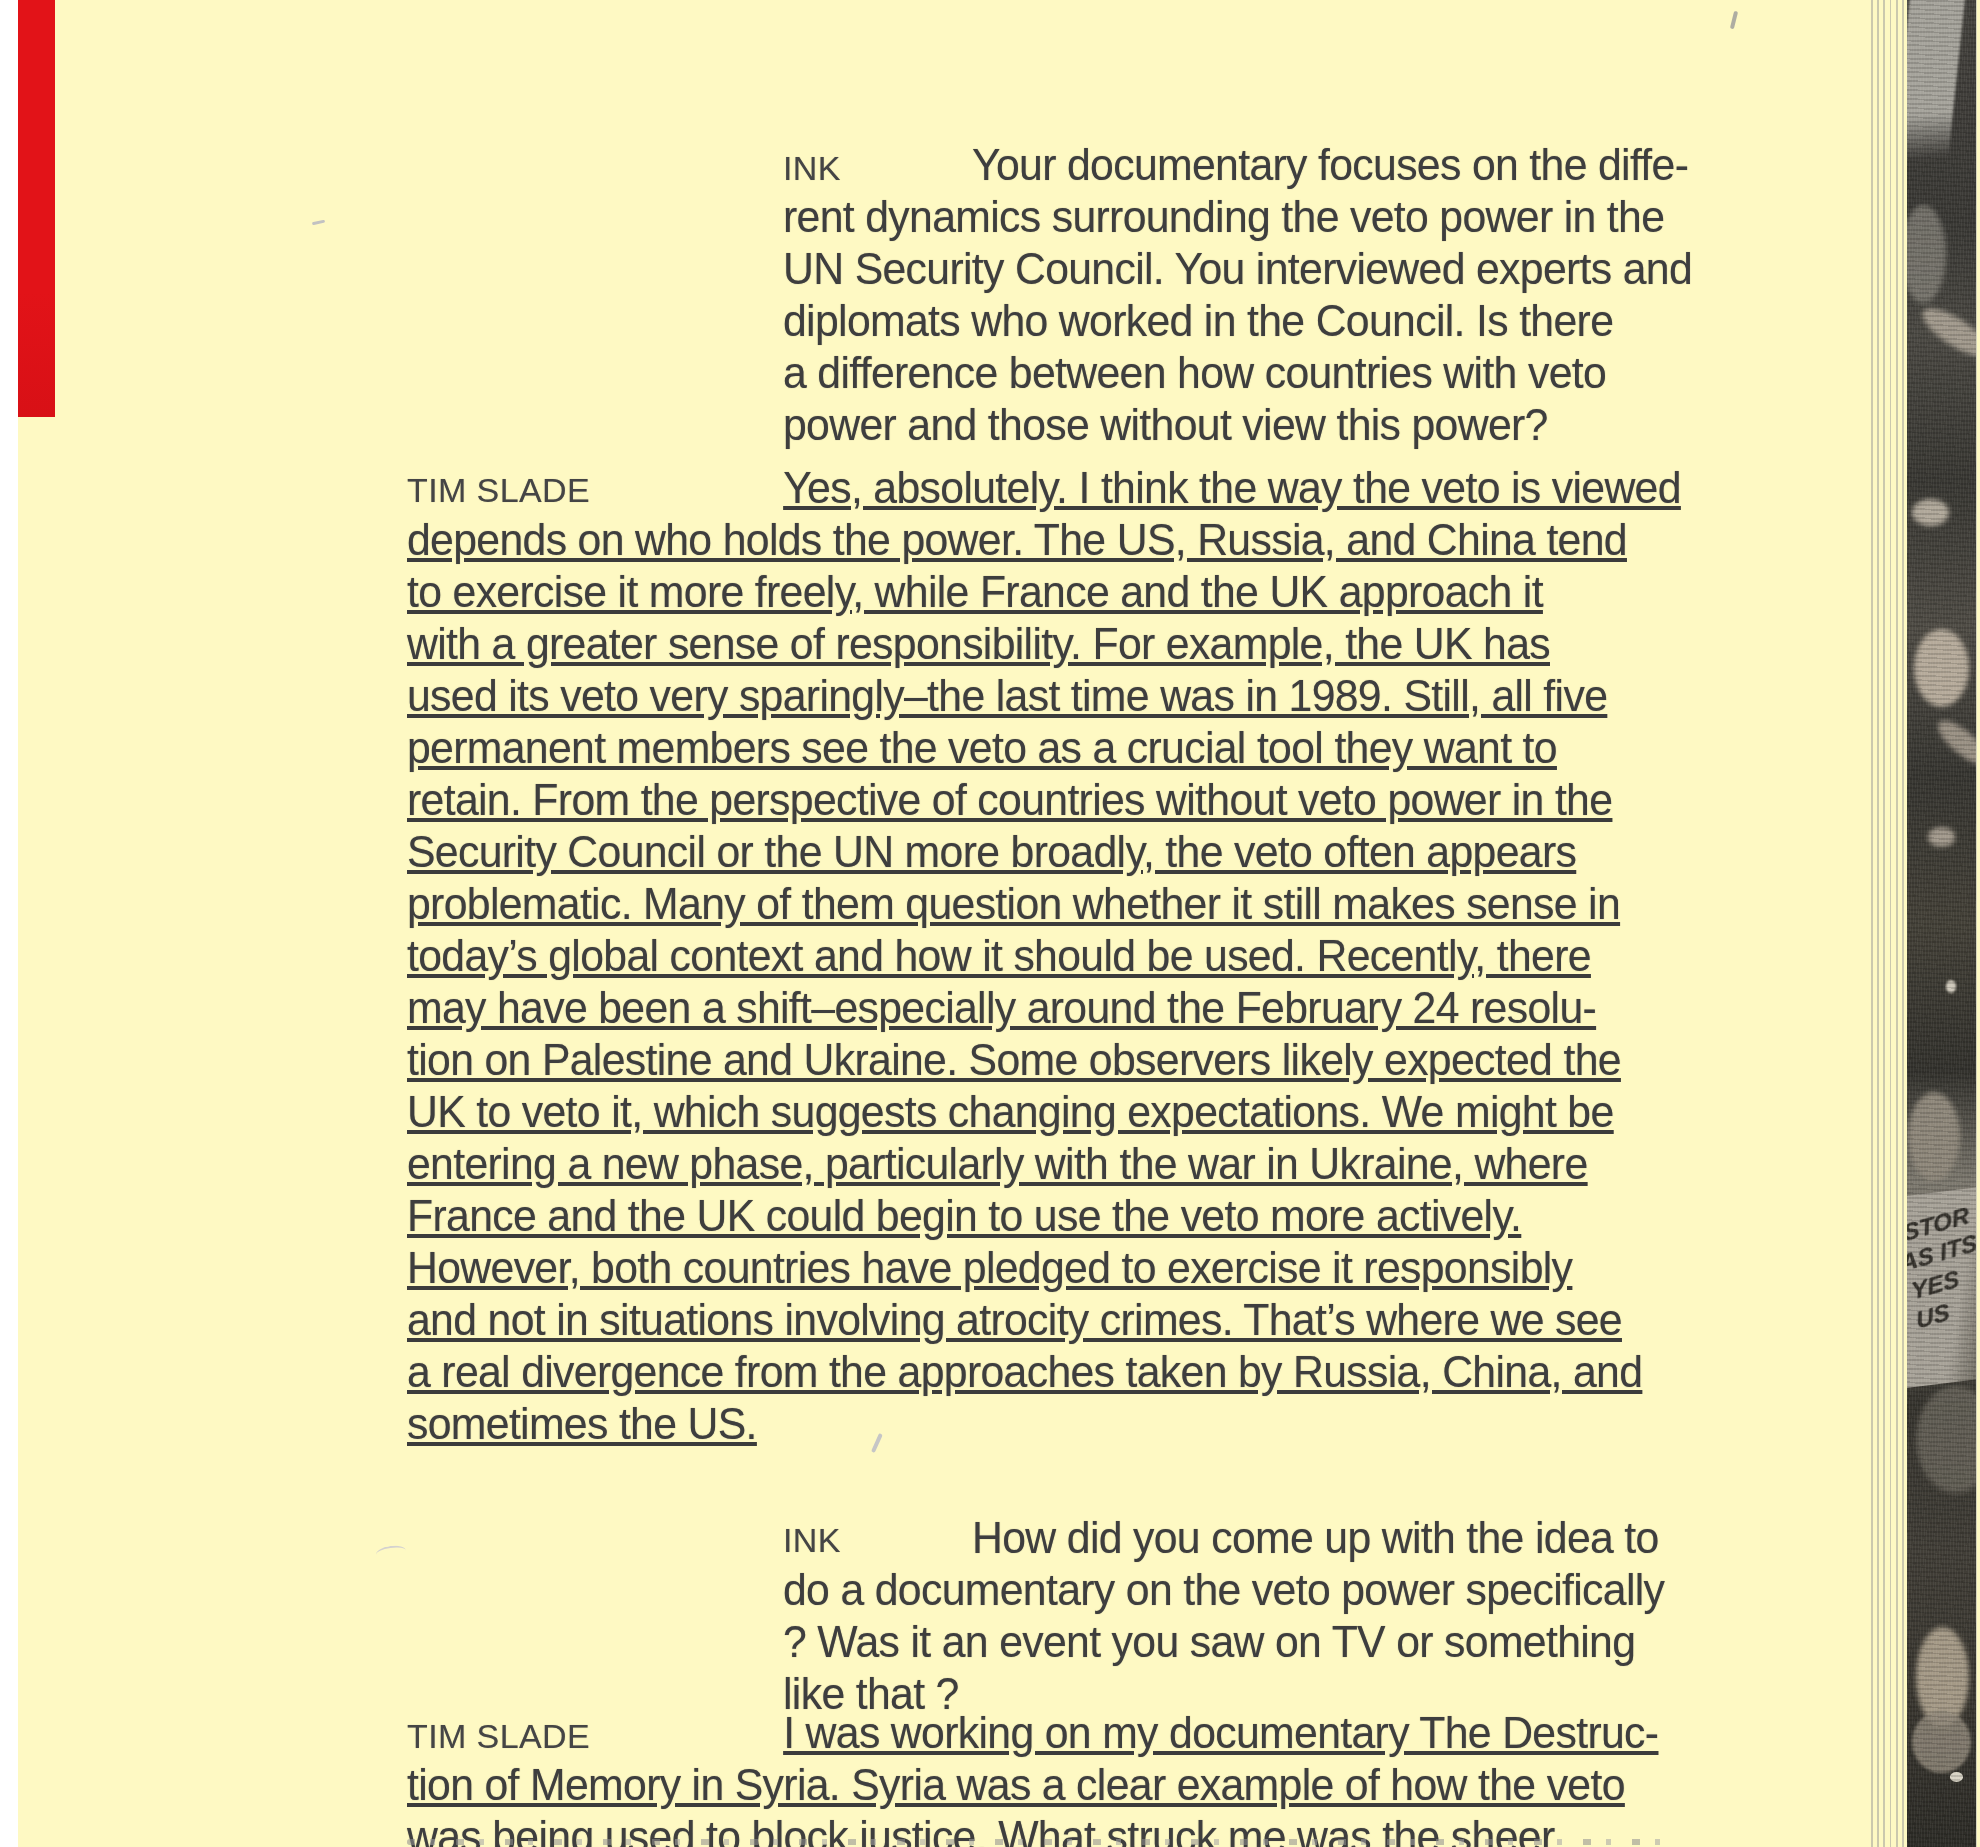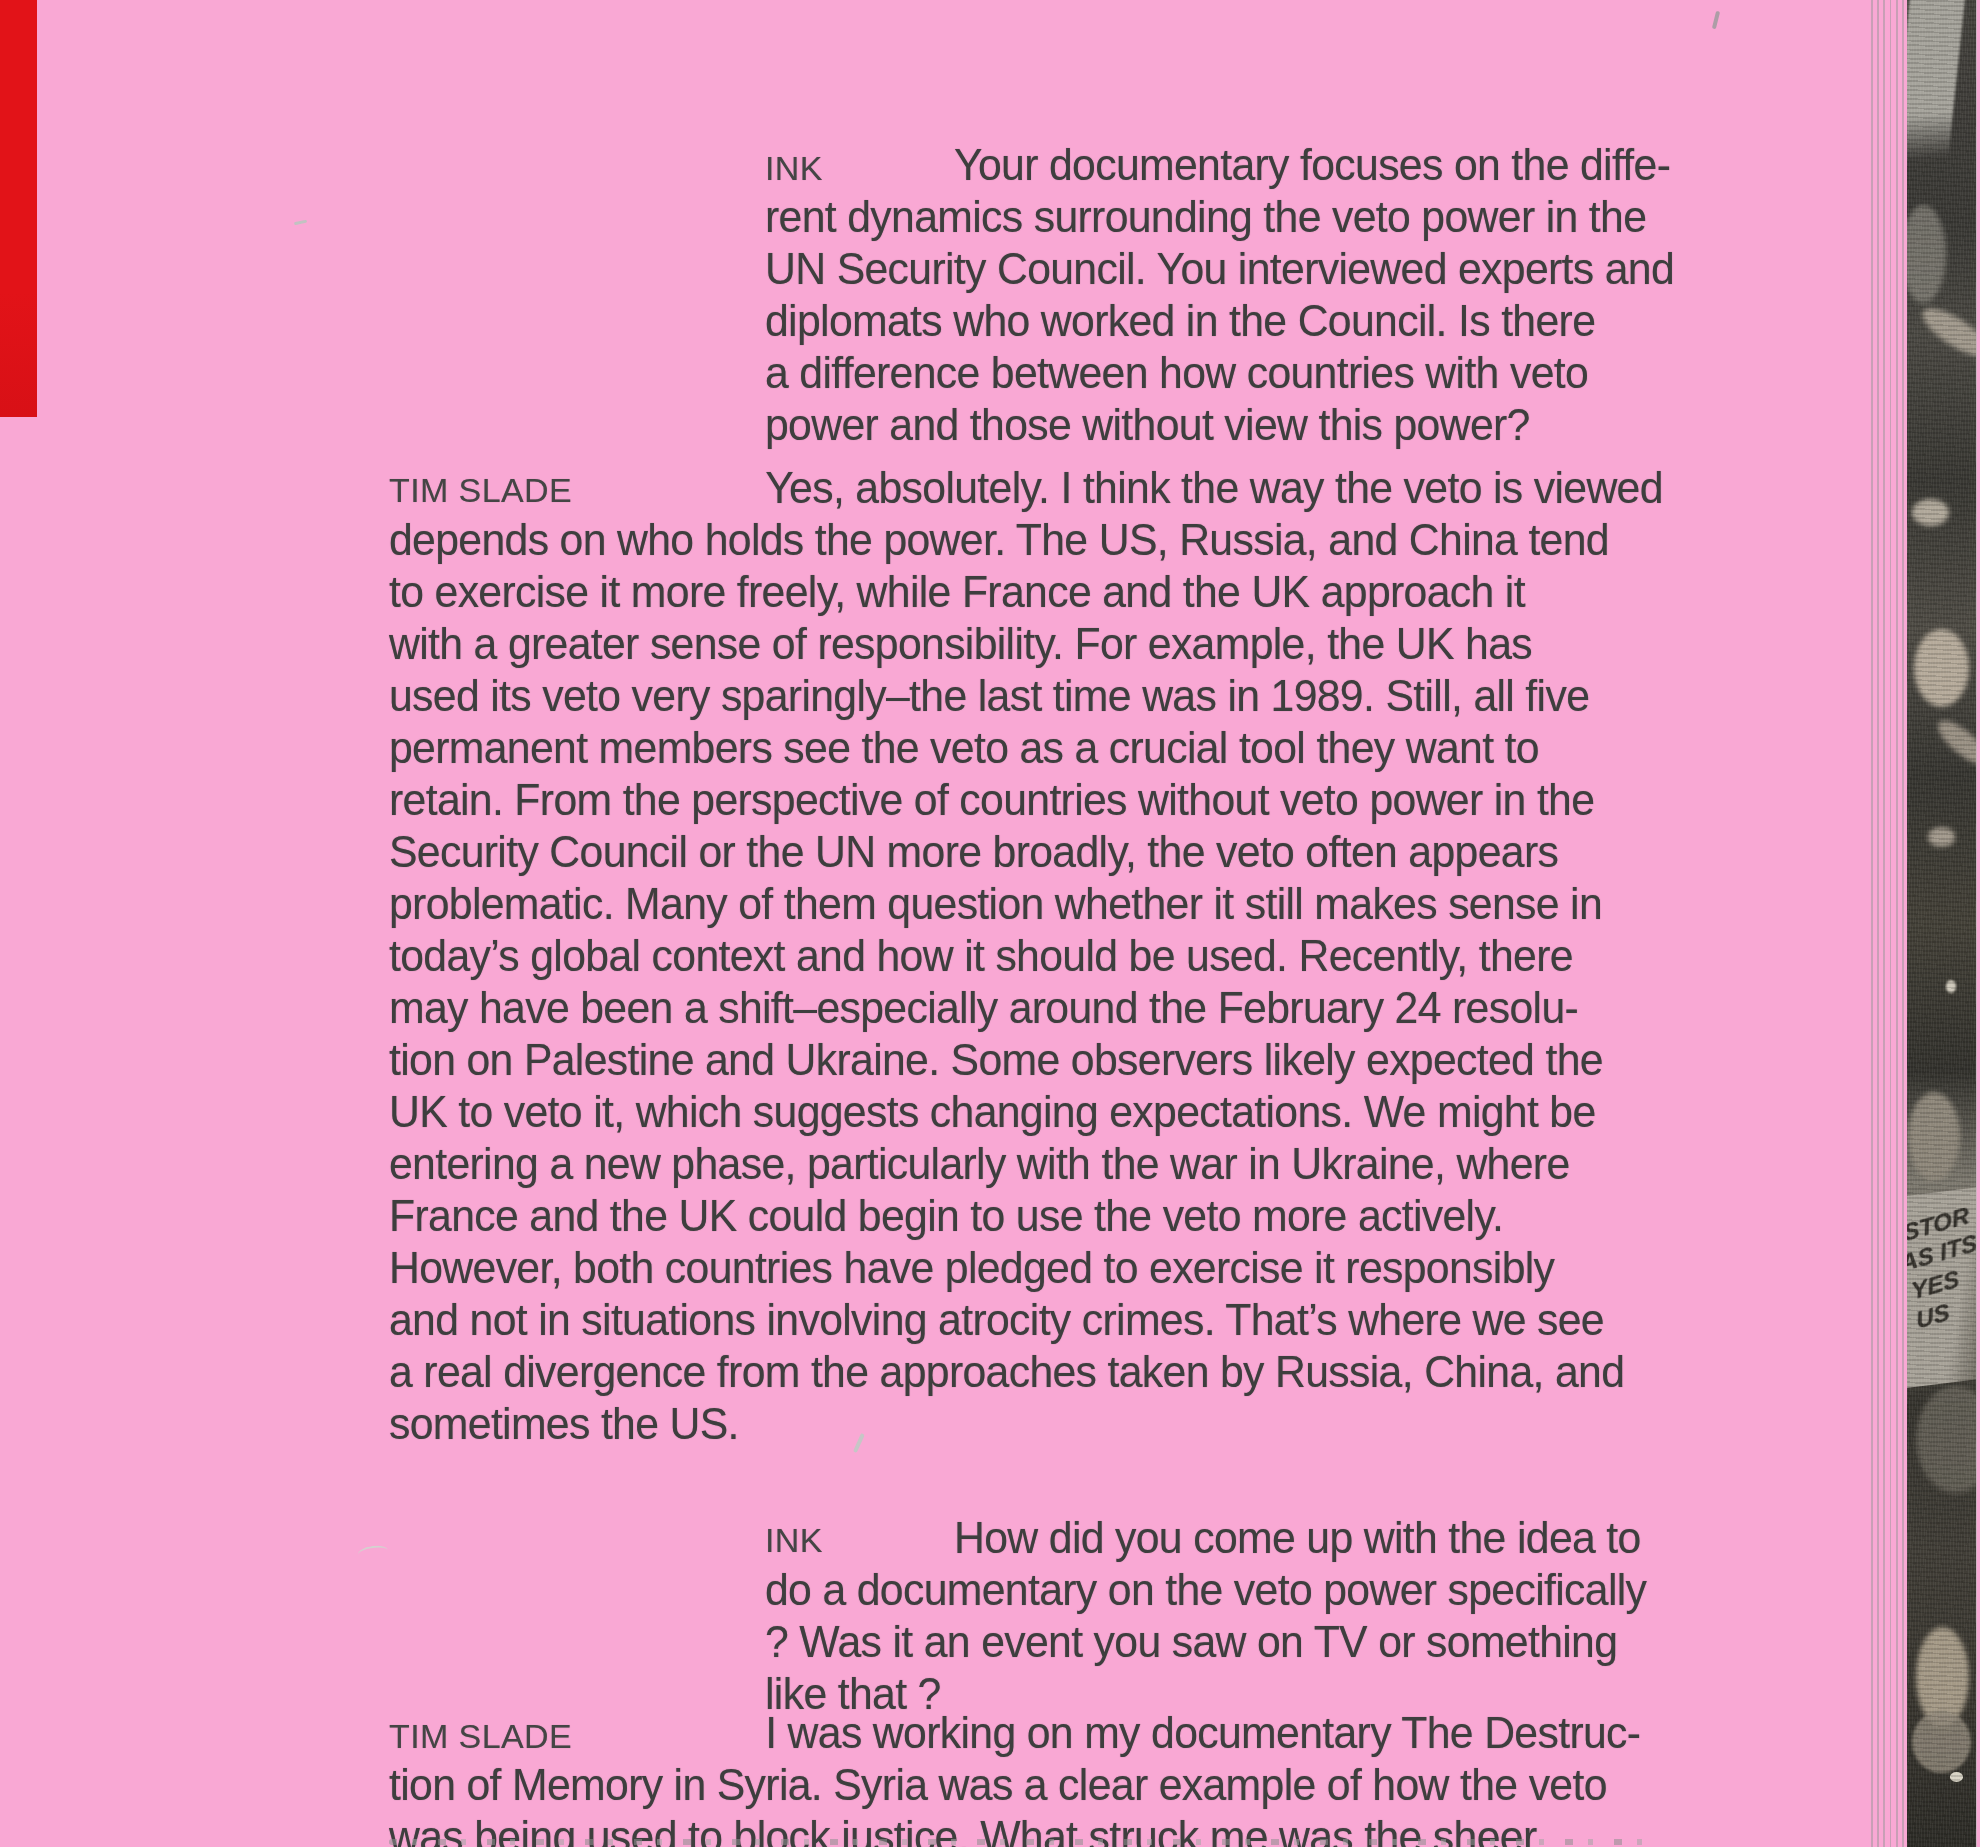--- a/index.html
+++ b/index.html
@@ -5,38 +5,39 @@
   html,body{margin:0;padding:0;}
   body{
     width:1980px;height:1847px;
     background:#ffffff;
     font-family:"Liberation Sans", sans-serif;
     overflow:hidden;
     position:relative;
   }
   #page{
     position:absolute;inset:0;
-    background:#f9a8d4;
+    background:#fef9c3;
+    margin-left:18px;
   }
 
   
   #red-marker{
     position:absolute;left:0;top:0;
     width:37px;height:417px;
     background:linear-gradient(180deg,#ec1c22 0%, #e21318 60%, #d81016 100%);
   }
 
   
   #interview{
     position:absolute;top:139px;left:0;width:1871px;
     color:#3c3c3c;
   }
   .block{position:relative;}
   .block.question{margin-left:765px;}
-  .block.answer{margin-left:389px;}
+  .block.answer{margin-left:389px;text-decoration:underline;}
   .block:nth-child(2){margin-top:10.7px;}
   .block:nth-child(3){margin-top:62px;}
   .block:nth-child(4){margin-top:-12.5px;}
   .line{
     white-space:nowrap;
     font-size:45px;
     line-height:52px;
     letter-spacing:-0.7px;
     transform:scaleX(.95);
     transform-origin:0 50%;

